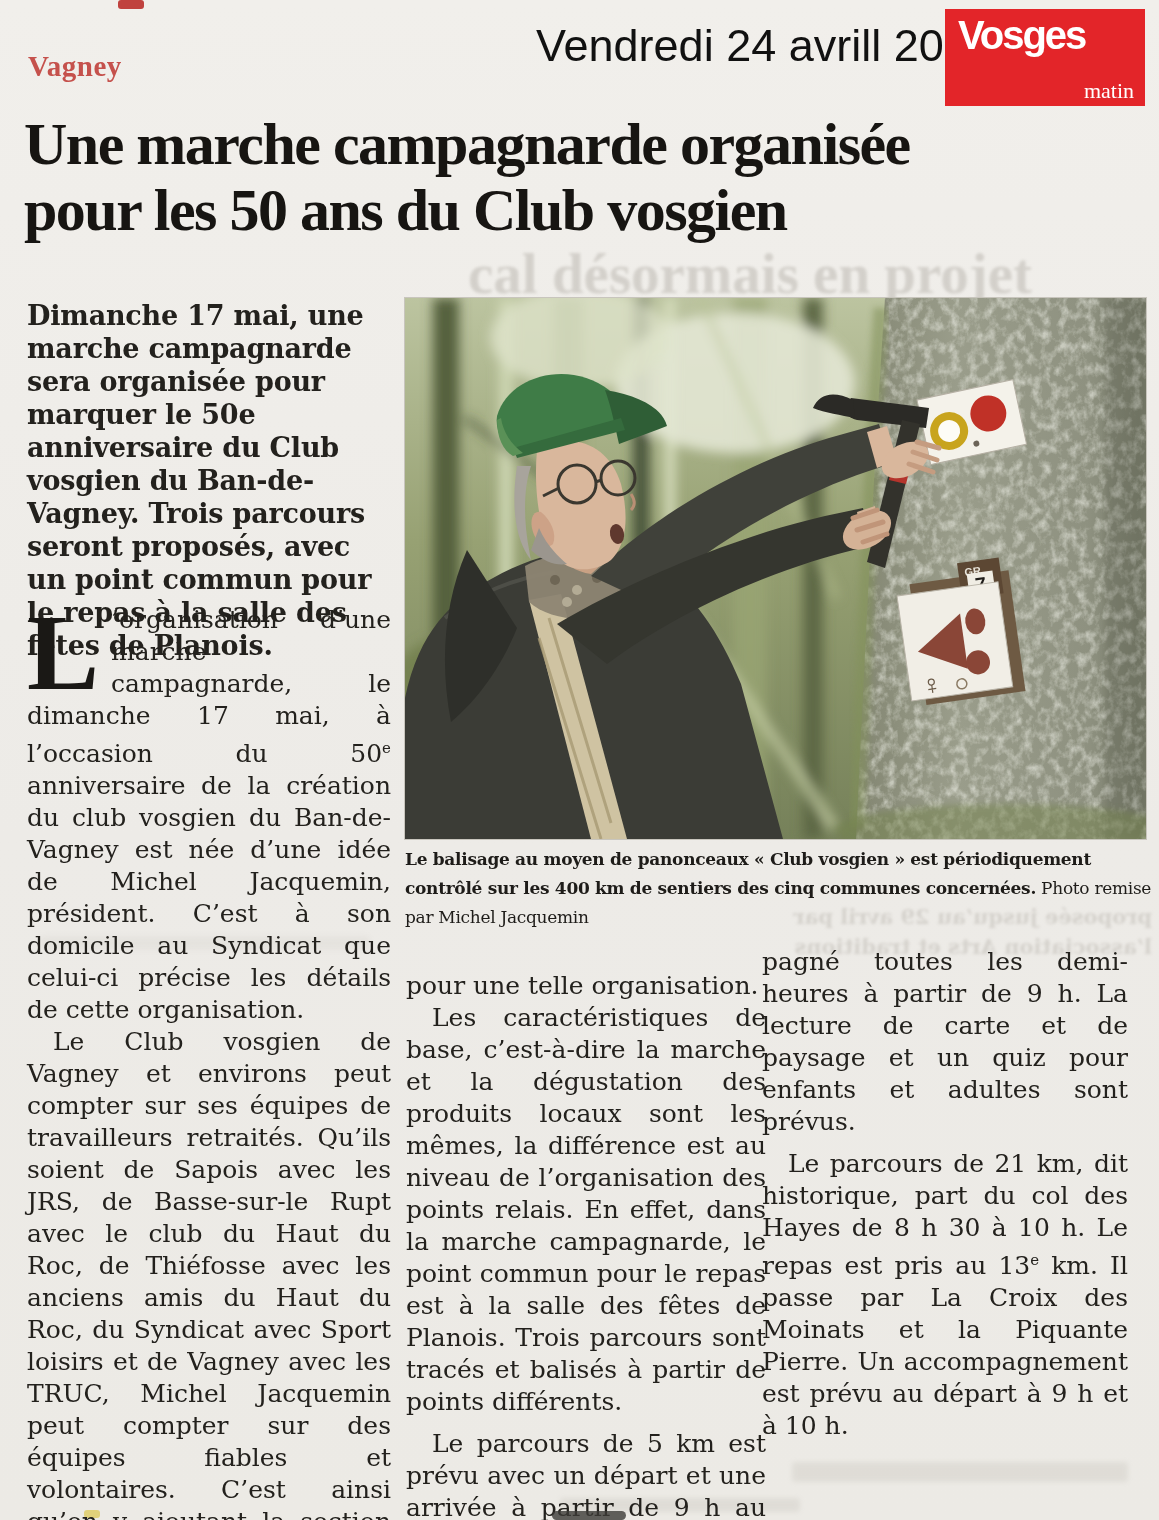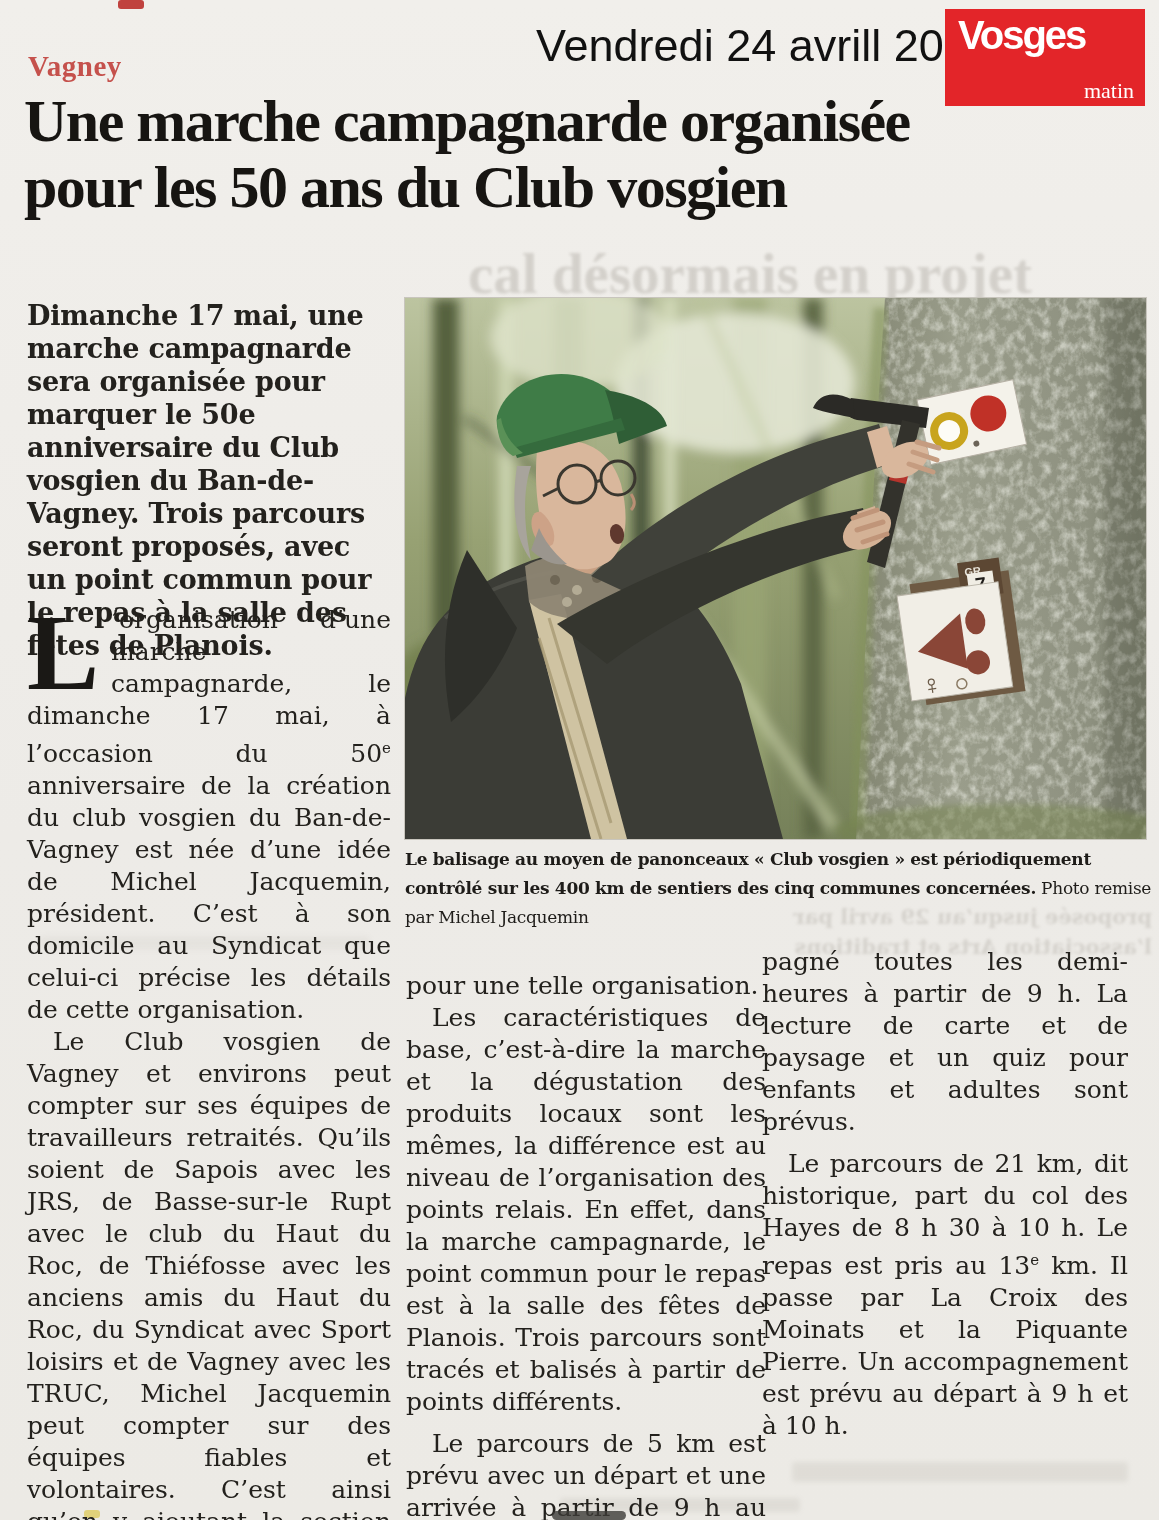--- a/index.html
+++ b/index.html
@@ -29,21 +29,21 @@
     position:absolute; bottom:2px; right:11px;
     font-family:"Liberation Serif", serif;
     font-size:22px; color:#ffffff;
   }
   .kicker {
     position:absolute; top:50px; left:28px;
     font-family:"Liberation Serif", serif; font-weight:bold;
     font-size:29px; color:#c5514c; letter-spacing:.5px;
   }
   .headline {
-    position:absolute; top:88px; left:24px; width:1125px;
+    position:absolute; top:111px; left:24px; width:1125px;
     font-family:"Liberation Serif", serif; font-weight:bold;
     font-size:60px; line-height:1.1; letter-spacing:-1.5px; color:#171512;
   }
   .ghost {
     position:absolute; color:#a6a199; font-family:"Liberation Serif", serif;
     font-weight:bold; filter:blur(1.6px); white-space:nowrap; pointer-events:none;
   }
   .ghost-headline { top:241px; left:468px; font-size:57px; opacity:.38; letter-spacing:0; }
   .ghost-side {
     top:902px; left:780px; width:372px; font-size:21px; line-height:30px;

